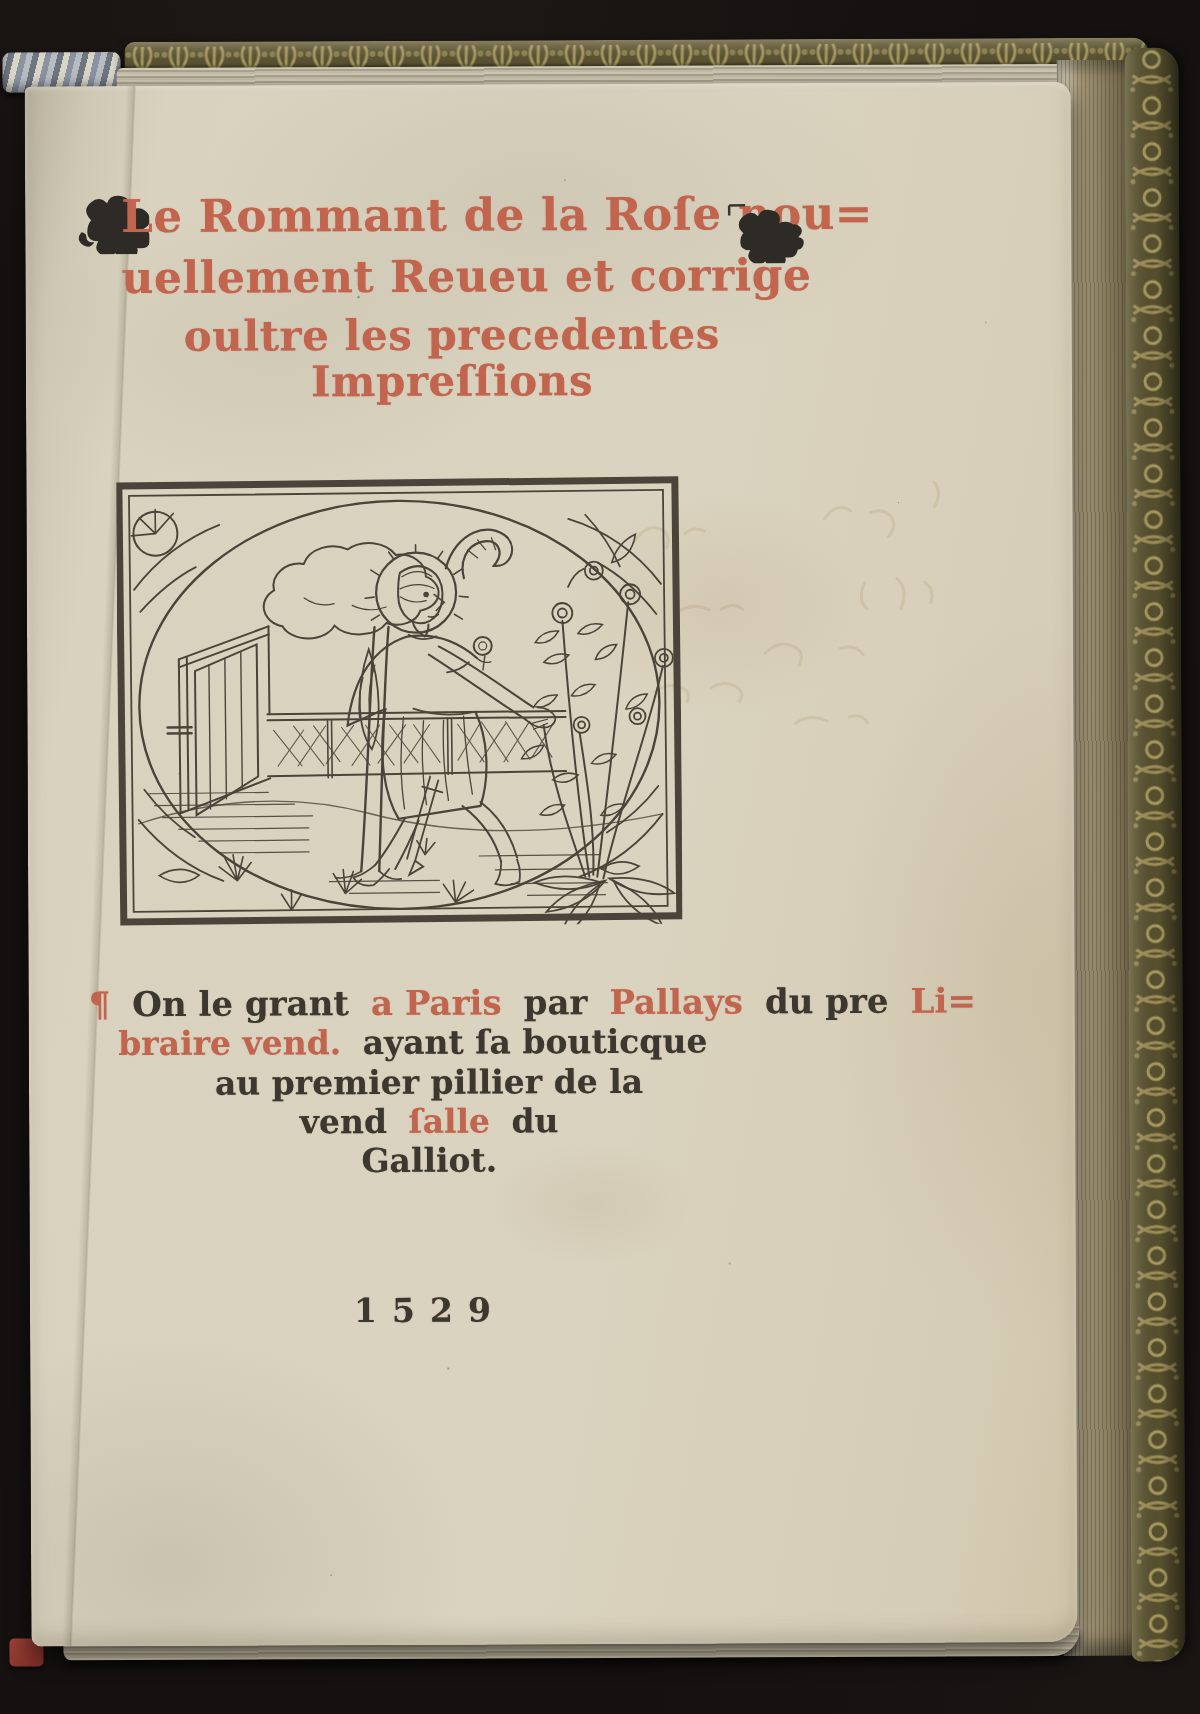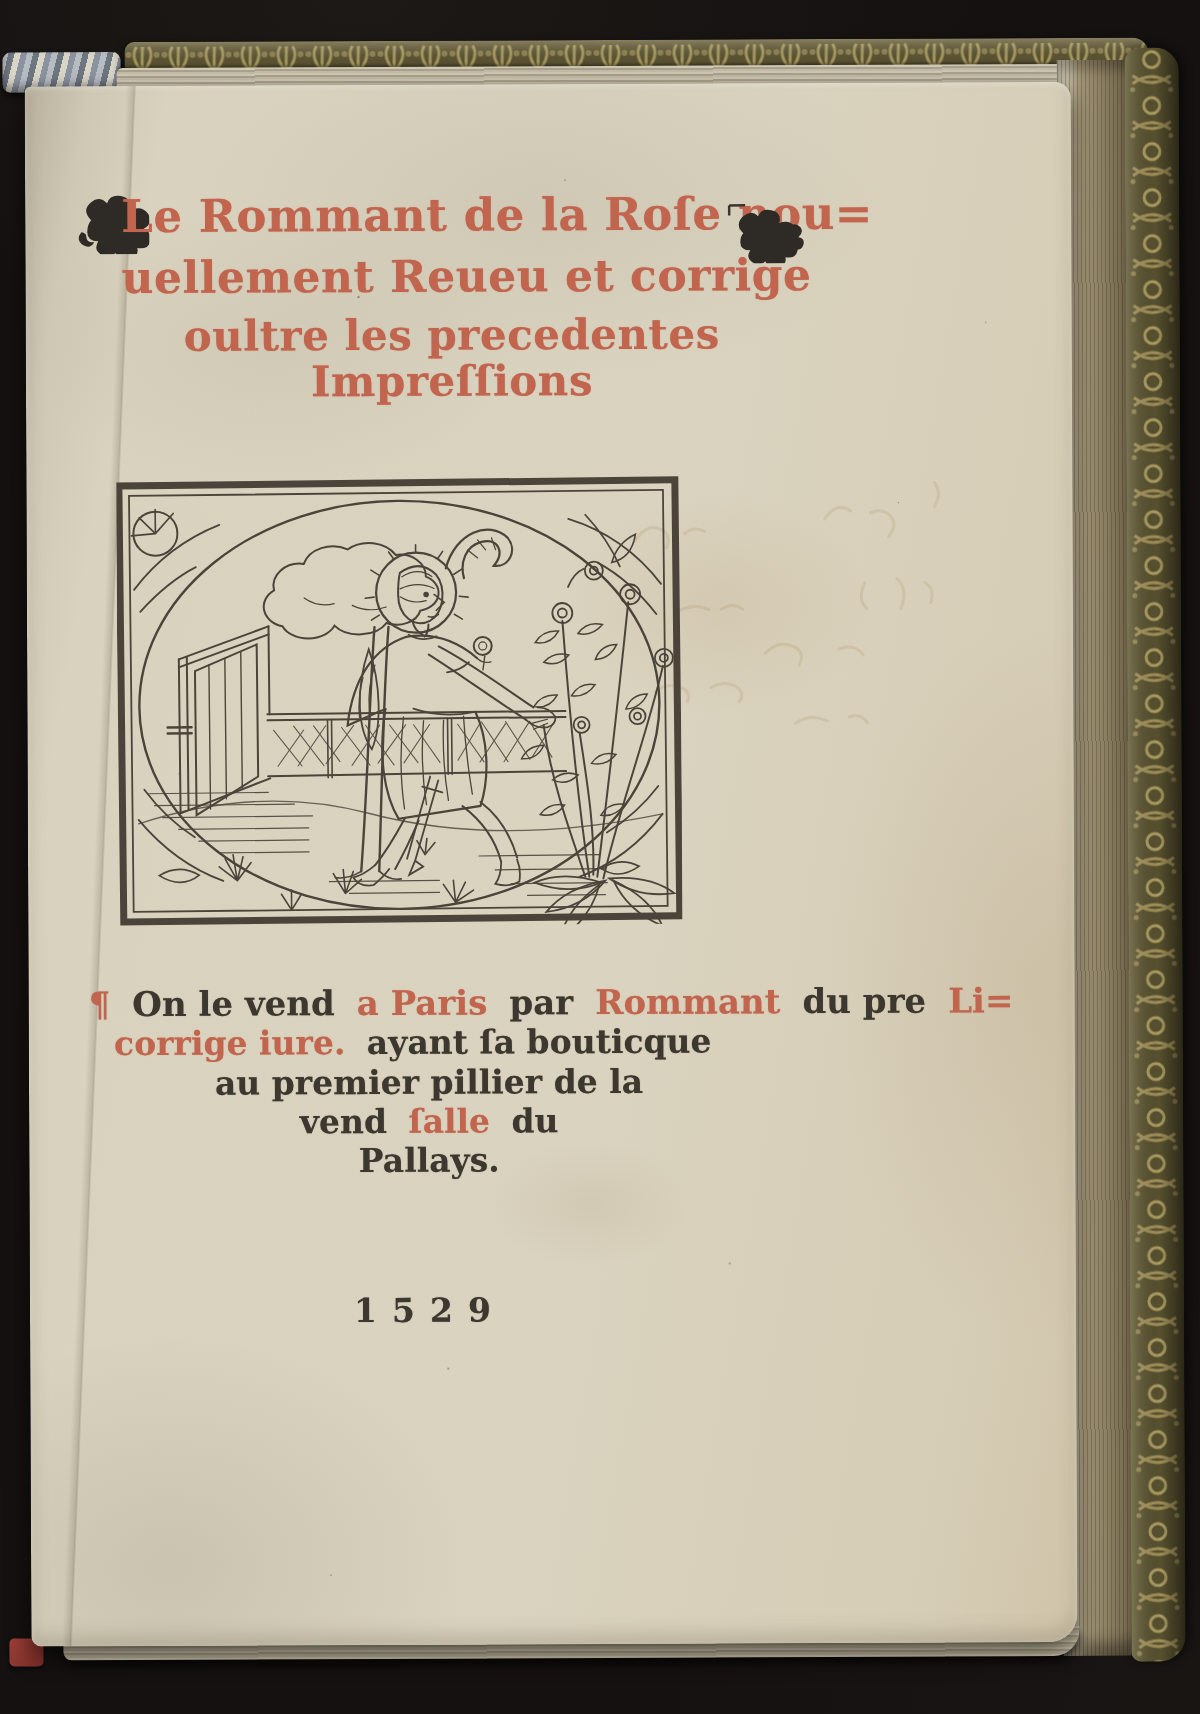--- a/index.html
+++ b/index.html
@@ -319,39 +319,39 @@
           <path d="M336,426 l-12,-18 M336,426 l-2,-22 M336,426 l10,-20 M336,426 l18,-12"></path>
           <path d="M172,432 l-10,-16 M172,432 l0,-20 M172,432 l10,-16"></path>
           <path d="M306,378 l-8,-14 M306,378 l2,-16 M306,378 l10,-12"></path>
         </g>
       </g>
     </svg>
 
     <div class="imprint">
       <div class="imp-line l1">
         <span class="seg" data-ink="red">¶</span>
-        <span class="seg" data-ink="black">On le vend</span>
+        <span class="seg" data-ink="black">On le grant</span>
         <span class="seg" data-ink="red">a Paris</span>
         <span class="seg" data-ink="black">par</span>
-        <span class="seg" data-ink="red">Rommant</span>
+        <span class="seg" data-ink="red">Pallays</span>
         <span class="seg" data-ink="black">du pre</span>
         <span class="seg" data-ink="red">Li=</span>
       </div>
       <div class="imp-line l2">
-        <span class="seg" data-ink="red">corrige iure.</span>
+        <span class="seg" data-ink="red">braire vend.</span>
         <span class="seg" data-ink="black">ayant ſa bouticque</span>
       </div>
       <div class="imp-line l3">
         <span class="seg" data-ink="black">au premier pillier de la</span>
       </div>
       <div class="imp-line l4">
         <span class="seg" data-ink="black">vend</span>
         <span class="seg" data-ink="red">ſalle</span>
         <span class="seg" data-ink="black">du</span>
       </div>
       <div class="imp-line l5">
-        <span class="seg" data-ink="black">Pallays.</span>
+        <span class="seg" data-ink="black">Galliot.</span>
       </div>
     </div>
 
     <div class="date-line">1529</div>
   </div>
 </div>
 
 </body></html>

